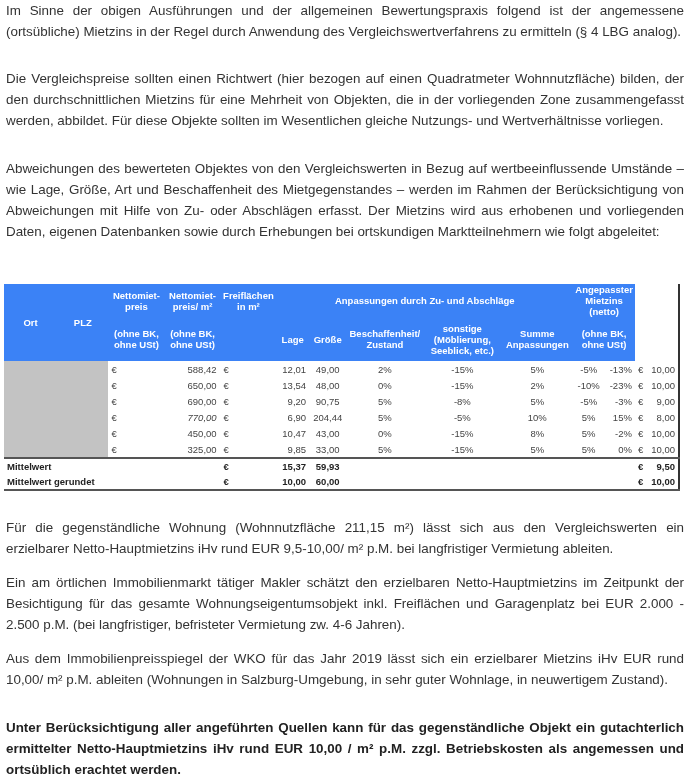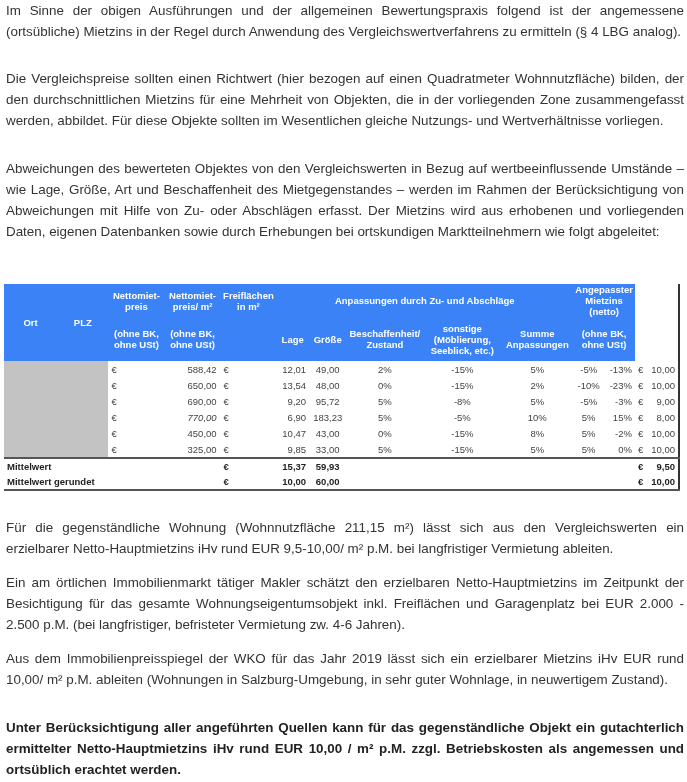--- a/index.html
+++ b/index.html
@@ -87,35 +87,35 @@
         <td class="c">-10%</td>
         <td class="r">-23%</td>
         <td class="eur">€</td>
         <td class="r">10,00</td>
       </tr>
       <tr>
         <td class="eur">€</td>
         <td class="r" style="padding-right: 4px;">690,00</td>
         <td class="eur">€</td>
         <td class="r">9,20</td>
-        <td class="c">95,72</td>
+        <td class="c">90,75</td>
         <td class="c">5%</td>
         <td class="c">-8%</td>
         <td class="c">5%</td>
         <td class="c">-5%</td>
         <td class="r">-3%</td>
         <td class="eur">€</td>
         <td class="r">9,00</td>
       </tr>
       <tr>
         <td class="eur">€</td>
         <td class="r" style="padding-right: 4px; font-style: italic;">770,00</td>
         <td class="eur">€</td>
         <td class="r">6,90</td>
-        <td class="c">183,23</td>
+        <td class="c">204,44</td>
         <td class="c">5%</td>
         <td class="c">-5%</td>
         <td class="c">10%</td>
         <td class="c">5%</td>
         <td class="r">15%</td>
         <td class="eur">€</td>
         <td class="r">8,00</td>
       </tr>
       <tr>
         <td class="eur">€</td>

